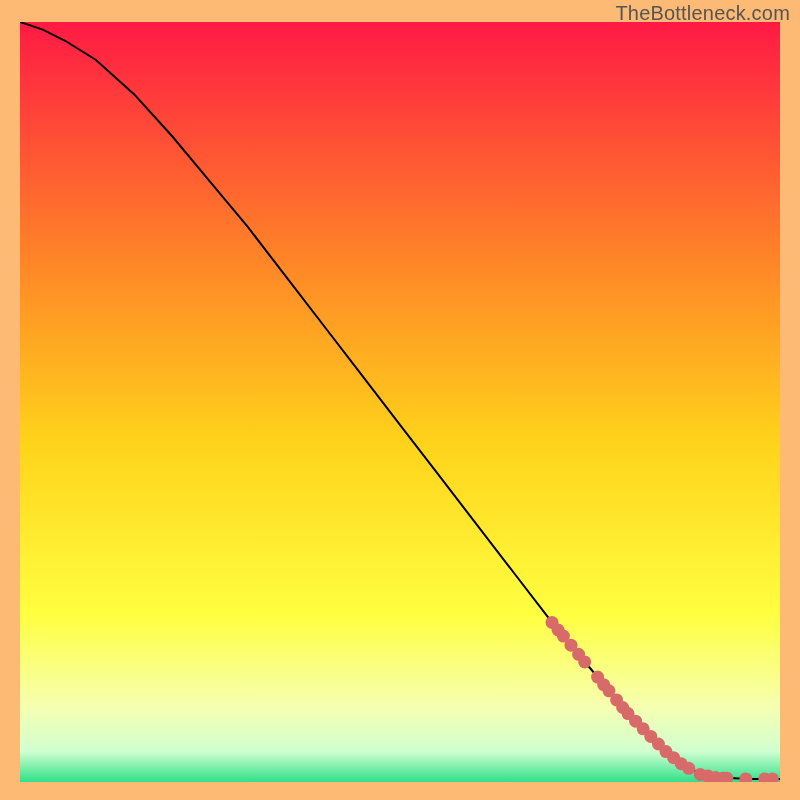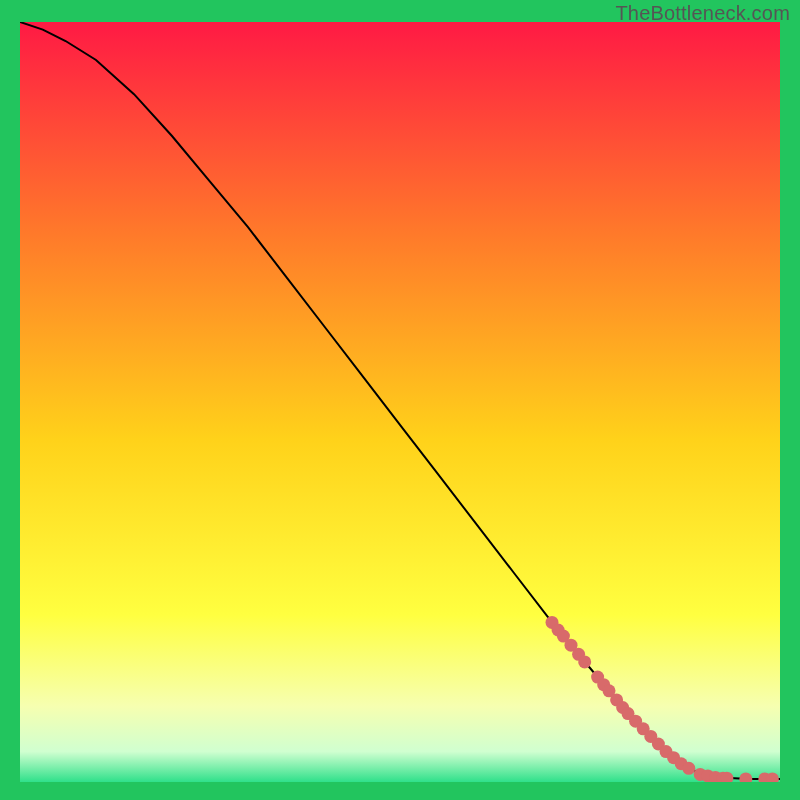--- a/index.html
+++ b/index.html
@@ -8,21 +8,21 @@
     width: 800px;
     height: 800px;
     background: #000;
     overflow: hidden;
     font-family: Arial, Helvetica, sans-serif;
   }
   .stage {
     position: relative;
     width: 800px;
     height: 800px;
-    background: #22c55e;
+    background: #fdba74;
   }
   .watermark {
     position: absolute;
     top: 2px;
     right: 10px;
     color: #555555;
     font-size: 20px;
     font-weight: 500;
     letter-spacing: 0.2px;
     z-index: 50;

